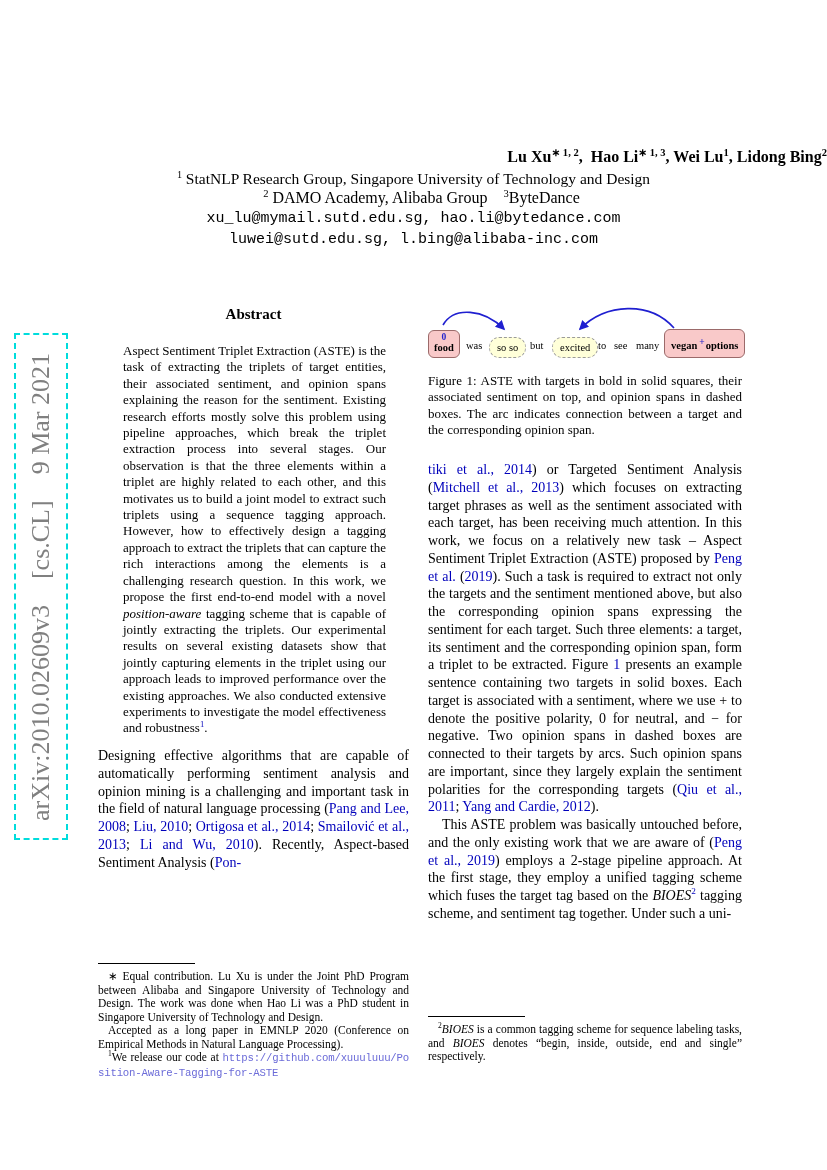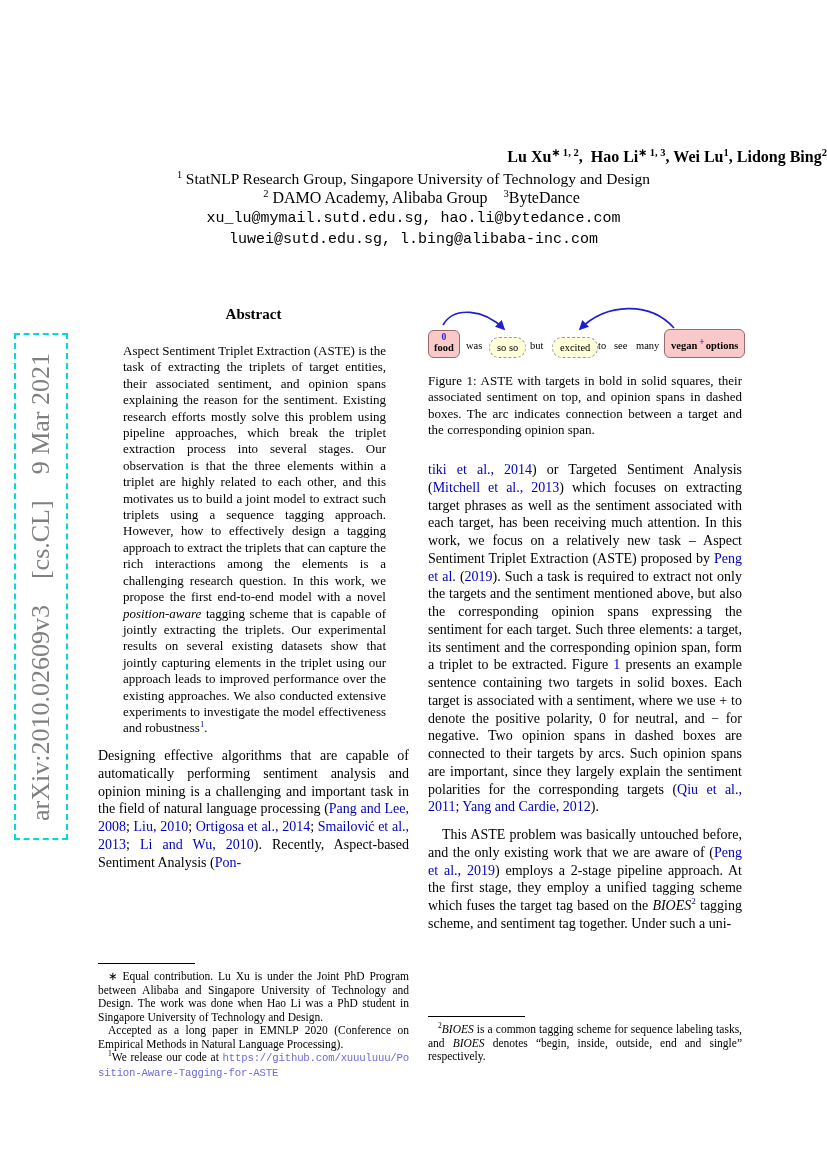--- a/index.html
+++ b/index.html
@@ -34,21 +34,21 @@
   .col-left{position:absolute;left:98px;top:306px;width:311px;}
   .col-right{position:absolute;left:428px;top:300px;width:314px;}
 
   .abstract-heading{text-align:center;font-size:15px;font-weight:bold;margin:0 0 20px 0;}
   .abstract-body{margin:0 23px 0 25px;font-size:13px;line-height:16.4px;
                  text-align:justify;min-height:404px;}
   .section-heading{font-size:15.5px;font-weight:bold;margin:26px 0 9px 0;}
   .section-heading .secnum{display:inline-block;width:26px;}
   .body-par{font-size:14px;line-height:17.75px;text-align:justify;margin:0;}
   .par-indent{text-indent:14px;}
-  .par-gap{margin-top:10px;}
+  .par-gap{margin-top:0px;}
 
   
   .fig-row{position:relative;width:314px;height:60px;margin:0 0 13px 0;}
   .fig-arcs{position:absolute;left:0;top:0;width:314px;height:60px;}
   .fig-arcs path.arc{stroke:var(--arc);stroke-width:1.6;fill:none;}
   .fword{position:absolute;bottom:9px;font-size:10.5px;}
   .tbox{position:absolute;bottom:2px;background:var(--target_fill);
         border:1px solid var(--target_border);border-radius:6px;text-align:center;}
   .tbox-2line{display:flex;flex-direction:column;align-items:center;
               padding:1px 5px 3px 5px;line-height:1.1;}

